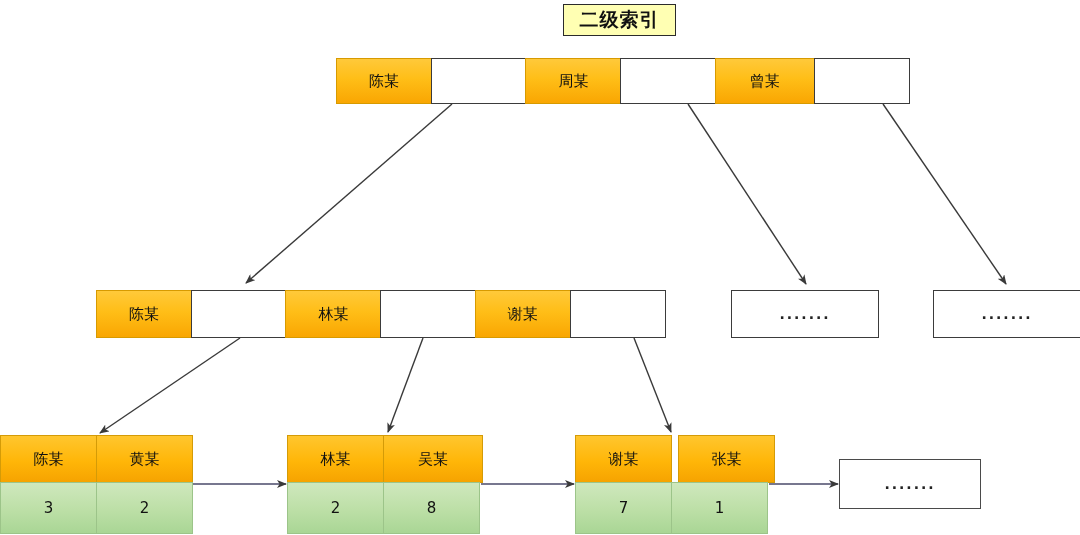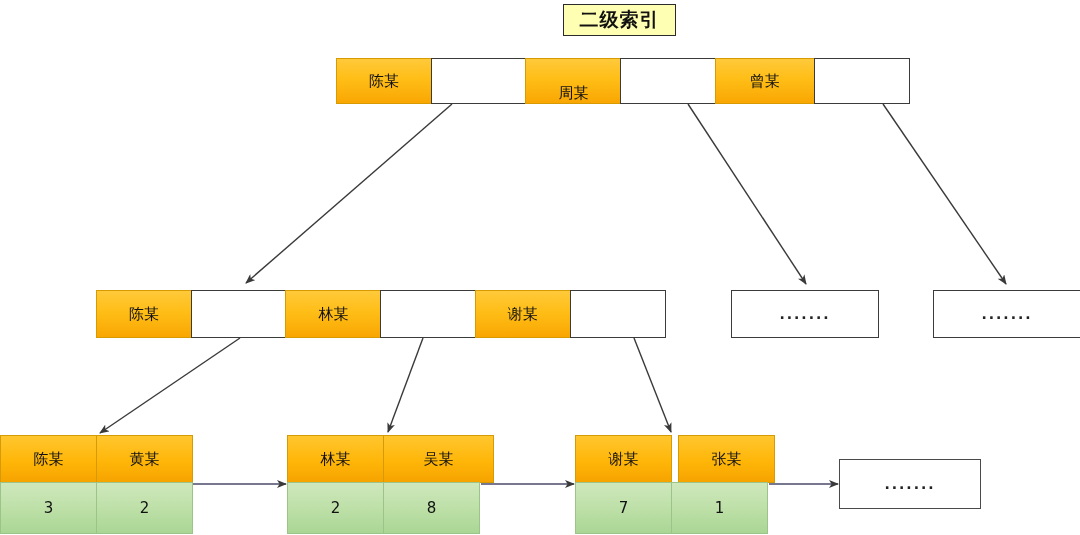--- a/index.html
+++ b/index.html
@@ -162,21 +162,21 @@
     <line x1="769" y1="484" x2="838" y2="484" stroke="#4a4a6a" stroke-width="1.5" marker-end="url(#ah)"></line>
   </svg>
 
   <div class="node" style="left:336px; top:58px; height:46px;">
     <div class="cell key" style="width:96px;height:46px;">
       <span>陈某</span>
     </div>
     <div class="cell ptr" style="width:96px;height:46px;">
       <span></span>
     </div>
-    <div class="cell key" style="width:96px;height:46px;align-items:flex-end;">
+    <div class="cell key" style="width:96px;height:46px;">
       <span>周某</span>
     </div>
     <div class="cell ptr" style="width:96px;height:46px;">
       <span></span>
     </div>
     <div class="cell key" style="width:100px;height:46px;">
       <span>曾某</span>
     </div>
     <div class="cell ptr" style="width:96px;height:46px;">
       <span></span>
@@ -233,21 +233,21 @@
         <span>2</span>
       </div>
     </div>
   </div>
 
   <div class="leaf" style="left:287px; top:435px;">
     <div class="leaf-row keys">
       <div class="leaf-cell" style="width:97px;">
         <span>林某</span>
       </div>
-      <div class="leaf-cell" style="width:111px;">
+      <div class="leaf-cell" style="width:100px;">
         <span>吴某</span>
       </div>
     </div>
     <div class="leaf-row vals">
       <div class="leaf-cell" style="width:97px;">
         <span>2</span>
       </div>
       <div class="leaf-cell" style="width:97px;">
         <span>8</span>
       </div>

